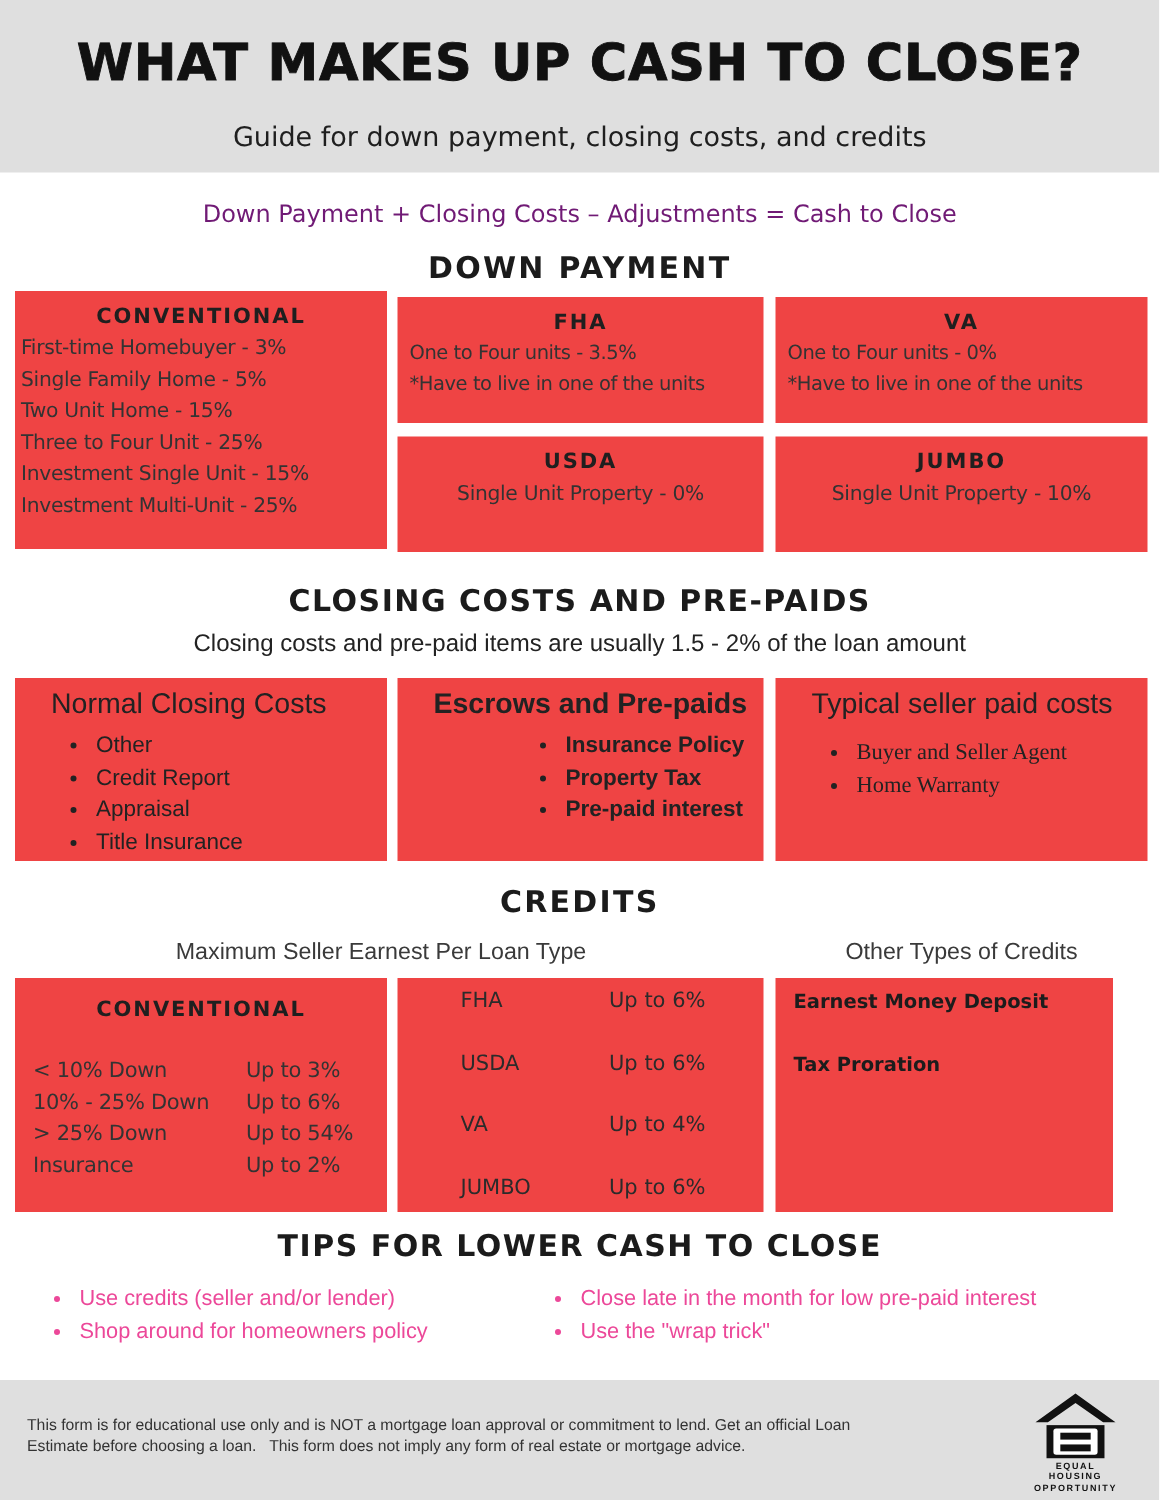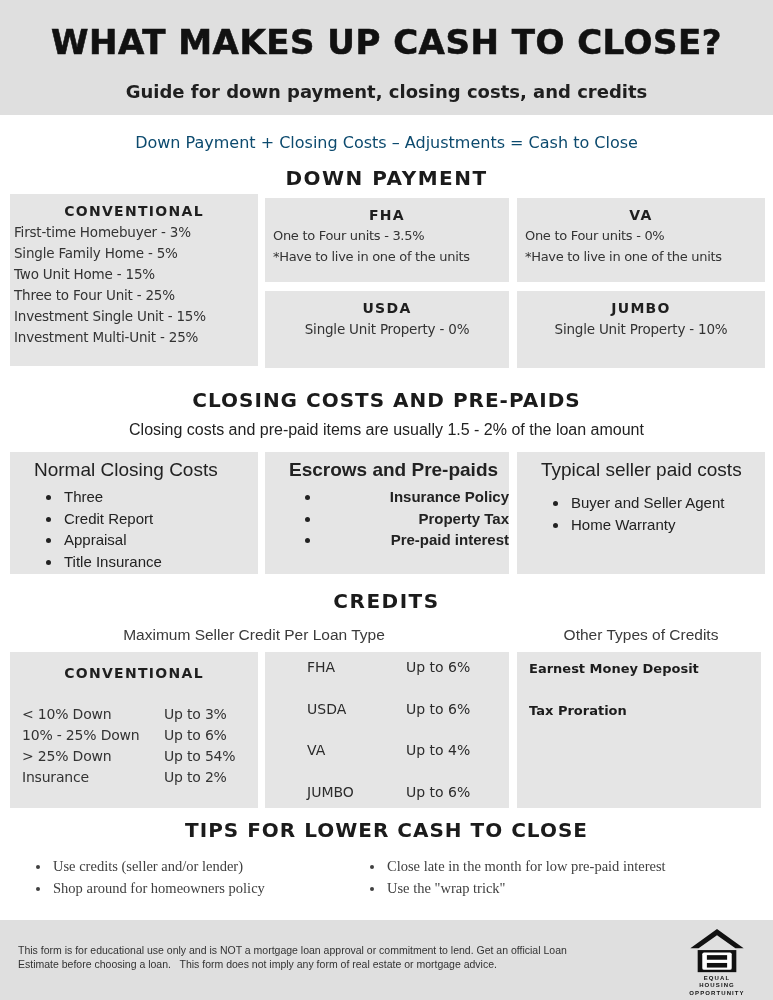--- a/index.html
+++ b/index.html
@@ -5,31 +5,31 @@
   html,body{margin:0;padding:0;background:#fff;}
   .page{position:relative;width:773px;height:1000px;background:#fff;overflow:hidden;
         font-family:"DejaVu Sans",sans-serif;color:#1e1e1e;}
   .band{position:absolute;left:0;width:773px;background:#dfdfdf;}
   .band-top{top:0;height:115px;}
   .band-bottom{top:920px;height:80px;}
   .page-title{position:absolute;top:22px;left:0;width:100%;margin:0;text-align:center;
         font-size:34px;font-weight:800;letter-spacing:.5px;color:#111;
         -webkit-text-stroke:.6px #111;}
   .page-subtitle{position:absolute;top:81px;left:0;width:100%;text-align:center;
-        font-size:18px;font-weight:700;color:#1f1f1f;}
+        font-size:18px;font-weight:400;color:#1f1f1f;}
   .formula{position:absolute;top:133px;left:0;width:100%;text-align:center;
-        font-size:16px;color:#0c4a6e;}
+        font-size:16px;color:#701a75;}
   .sec-heading{position:absolute;left:0;width:100%;margin:0;text-align:center;
         font-size:20px;font-weight:600;letter-spacing:1.5px;color:#1b1b1b;}
   #dp-heading{top:166px;}
   #cc-heading{top:388px;letter-spacing:1px;}
   #cr-heading{top:589px;}
   #tips-heading{top:818px;letter-spacing:1px;}
 
-  .gbox{position:absolute;background:#e5e5e5;box-sizing:border-box;}
+  .gbox{position:absolute;background:#ef4444;box-sizing:border-box;}
   
   #box-dp-conv{left:10px;top:194px;width:248px;height:172px;}
   #box-dp-fha{left:265px;top:198px;width:244px;height:84px;}
   #box-dp-va{left:517px;top:198px;width:248px;height:84px;}
   #box-dp-usda{left:265px;top:291px;width:244px;height:77px;}
   #box-dp-jumbo{left:517px;top:291px;width:248px;height:77px;}
   .dp-title{padding-top:9px;text-align:center;font-size:14px;font-weight:600;
         letter-spacing:1.3px;color:#1f1f1f;}
   .dp-list{padding:3px 0 0 4px;font-size:13.5px;letter-spacing:-.2px;line-height:21px;color:#333;}
   .dp-lines{padding:3px 0 0 8px;font-size:13px;letter-spacing:-.3px;line-height:20.5px;color:#333;}
@@ -38,51 +38,51 @@
   
   .cc-sub{position:absolute;top:421px;left:0;width:100%;text-align:center;
         font-family:"Liberation Sans",sans-serif;font-size:16px;color:#222;}
   #box-cc-1{left:10px;top:452px;width:248px;height:122px;}
   #box-cc-2{left:265px;top:452px;width:244px;height:122px;font-weight:bold;}
   #box-cc-3{left:517px;top:452px;width:248px;height:122px;}
   .cc-title{padding:7px 0 0 24px;font-family:"Liberation Sans",sans-serif;
         font-size:19px;color:#222;}
   .cc-list{margin:5px 0 0 0;padding-left:52px;font-family:"Liberation Sans",sans-serif;
         font-size:15px;line-height:21.5px;color:#222;}
-  #box-cc-2 .cc-list{padding-left:56px;text-align:right;}
-  #box-cc-3 .cc-list{margin-top:11px;}
+  #box-cc-2 .cc-list{padding-left:110px;}
+  #box-cc-3 .cc-list{margin-top:11px;font-family:Liberation Serif, serif;}
   .cc-list li{padding-left:2px;}
 
   
   .cr-subhead{position:absolute;top:626px;text-align:center;
         font-family:"Liberation Sans",sans-serif;font-size:15.5px;color:#3a3a3a;}
   #cr-sub-left{left:10px;width:488px;}
   #cr-sub-right{left:517px;width:248px;}
   #box-cr-conv{left:10px;top:652px;width:248px;height:156px;}
   #box-cr-loans{left:265px;top:652px;width:244px;height:156px;}
-  #box-cr-other{left:517px;top:652px;width:244px;height:156px;}
+  #box-cr-other{left:517px;top:652px;width:225px;height:156px;}
   .cr-conv-title{padding-top:13px;text-align:center;font-size:14px;font-weight:600;
         letter-spacing:1.3px;color:#1f1f1f;}
   .cr-rows{margin-top:23px;padding:0 14px 0 12px;font-size:14px;letter-spacing:-.2px;
         line-height:21px;color:#333;}
   .cr-row{display:flex;gap:20px;}
   .cr-row .lbl{flex:1;}
   .cr-row .val{width:80px;}
   .cr-loan-rows{padding:7px 0 0 42px;font-size:14px;color:#2b2b2b;}
   .cr-loan-row{display:flex;height:41.5px;align-items:flex-start;}
   .cr-loan-row .lbl{width:99px;font-weight:500;}
   .cr-other{padding:7px 12px 0 12px;font-size:13px;line-height:20.5px;color:#222;}
   .cr-other p{margin:0;}
   .cr-other .gap1{margin-top:20px;}
   .cr-other .gap2{margin-top:21px;}
   .bold{font-weight:600;color:#1c1c1c;}
 
   
-  .tips-col{position:absolute;top:856px;font-family:Liberation Serif, serif;
-        font-size:14.5px;line-height:21.5px;color:#404040;}
+  .tips-col{position:absolute;top:856px;font-family:Liberation Sans, sans-serif;
+        font-size:14.5px;line-height:21.5px;color:#ec4899;}
   #tips-left{left:22px;}
   #tips-right{left:356px;}
   .tips-col ul{margin:0;padding-left:29px;}
   .tips-col li{padding-left:2px;}
 
   
   .disclaimer{position:absolute;left:18px;top:944px;width:572px;
         font-family:"Liberation Sans",sans-serif;font-size:10.5px;line-height:13.5px;
         color:#333;white-space:pre-wrap;}
   .eho{position:absolute;left:687px;top:928px;width:60px;text-align:center;}
@@ -140,21 +140,21 @@
     <div class="dp-title">JUMBO</div>
     <div class="dp-center">Single Unit Property - 10%</div>
   </div>
 
   <h2 class="sec-heading" id="cc-heading">CLOSING COSTS AND PRE-PAIDS</h2>
   <div class="cc-sub">Closing costs and pre-paid items are usually 1.5 - 2% of the loan amount</div>
 
   <div class="gbox" id="box-cc-1">
     <div class="cc-title">Normal Closing Costs</div>
     <ul class="cc-list">
-      <li>Three</li>
+      <li>Other</li>
       <li>Credit Report</li>
       <li>Appraisal</li>
       <li>Title Insurance</li>
     </ul>
   </div>
 
   <div class="gbox" id="box-cc-2">
     <div class="cc-title">Escrows and Pre-paids</div>
     <ul class="cc-list">
       <li>Insurance Policy</li>
@@ -165,21 +165,21 @@
 
   <div class="gbox" id="box-cc-3">
     <div class="cc-title">Typical seller paid costs</div>
     <ul class="cc-list">
       <li>Buyer and Seller Agent</li>
       <li>Home Warranty</li>
     </ul>
   </div>
 
   <h2 class="sec-heading" id="cr-heading">CREDITS</h2>
-  <div class="cr-subhead" id="cr-sub-left">Maximum Seller Credit Per Loan Type</div>
+  <div class="cr-subhead" id="cr-sub-left">Maximum Seller Earnest Per Loan Type</div>
   <div class="cr-subhead" id="cr-sub-right">Other Types of Credits</div>
 
   <div class="gbox" id="box-cr-conv">
     <div class="cr-conv-title">CONVENTIONAL</div>
     <div class="cr-rows">
       <div class="cr-row">
         <span class="lbl">&lt; 10% Down</span>
         <span class="val">Up to 3%</span>
       </div>
       <div class="cr-row">

